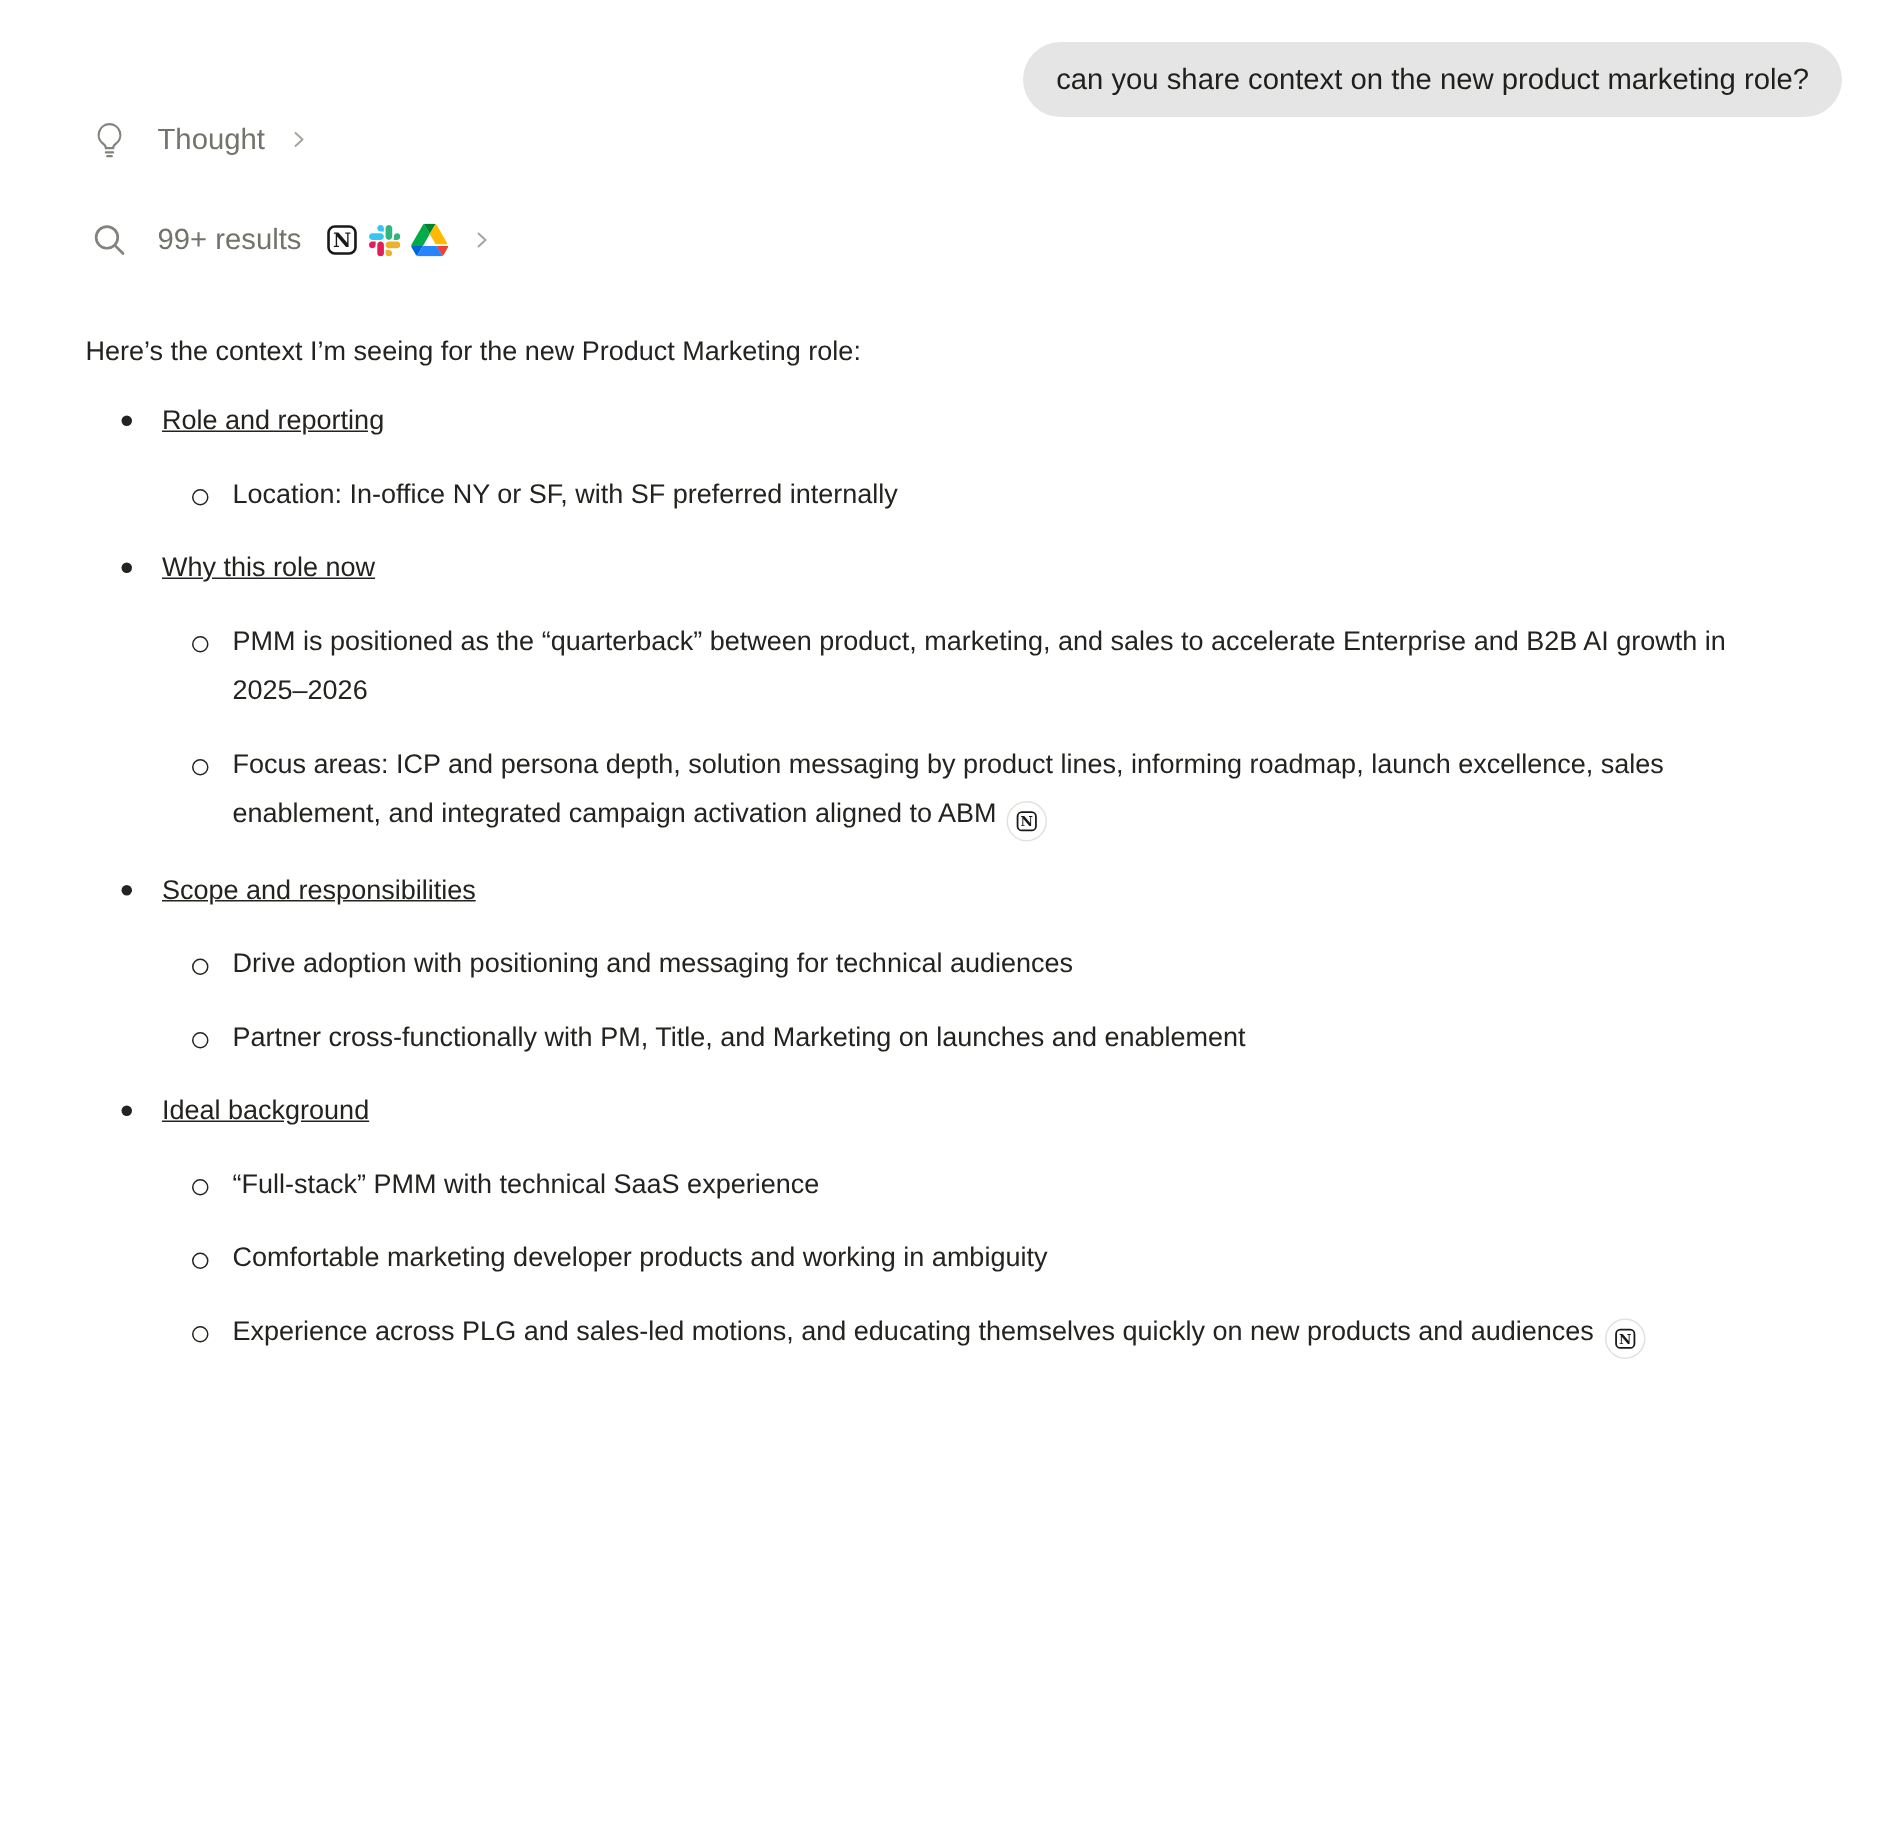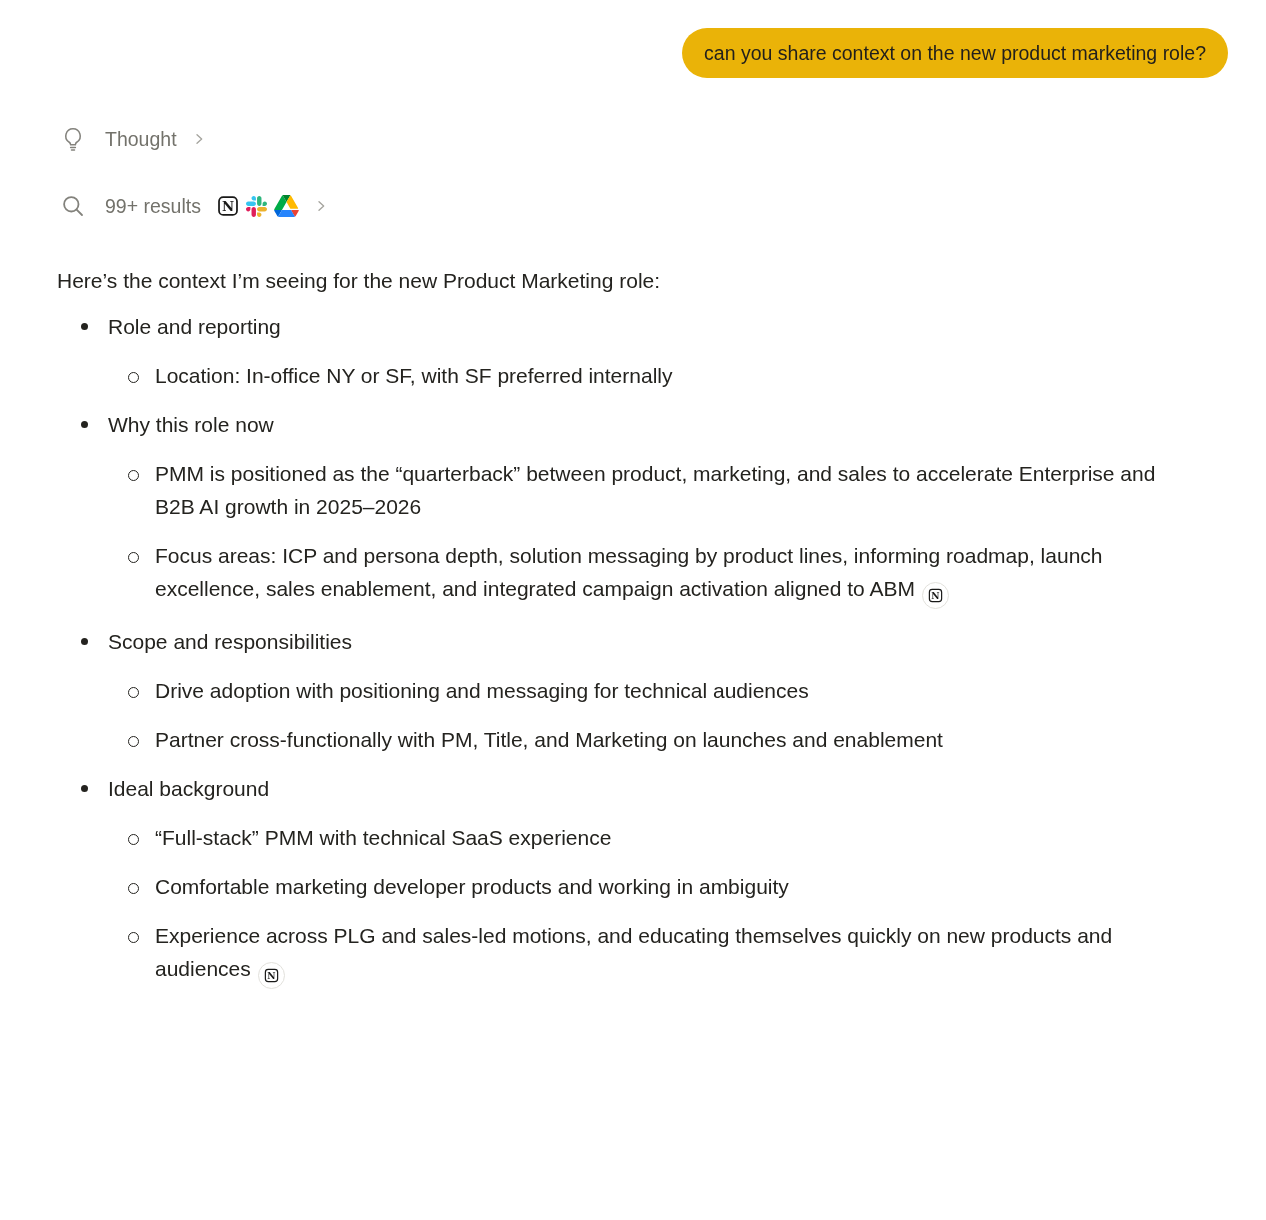--- a/index.html
+++ b/index.html
@@ -8,49 +8,49 @@
     width: 1266px; height: 1220px; overflow: hidden;
     background: #ffffff;
     font-family: "Liberation Sans", sans-serif;
     color: #24231f;
   }
   .page { padding: 28px 38px 0 57px; }
 
   
   .user-row { display: flex; justify-content: flex-end; }
   .user-bubble {
-    background: #eab308;
+    background: #e5e5e5;
     border-radius: 26px;
     padding: 12px 22px;
     font-size: 19.5px;
     line-height: 26px;
     color: #211f1c;
     max-width: 900px;
   }
 
   
-  .steps { margin-top: 46px; margin-left: 2px; }
+  .steps { margin-left: 2px; }
   .step {
     display: flex; align-items: center;
     height: 30px; margin-bottom: 37px;
     color: #73726b; font-size: 19.5px;
     cursor: pointer; width: fit-content;
   }
   .step:last-child { margin-bottom: 0; }
   .step-icon { width: 27px; display: flex; justify-content: center; align-items: center; }
   .step-label { margin-left: 19px; }
   .step-chevron { margin-left: 14px; display: flex; align-items: center; }
   .source-icons { display: flex; align-items: center; gap: 7px; margin-left: 16px; }
   .src { display: flex; align-items: center; justify-content: center; }
 
   
-  .answer { margin-top: 43px; width: 1122px; font-size: 21px; line-height: 33px; }
+  .answer { margin-top: 43px; width: 1122px; font-size: 18px; line-height: 33px; }
   .intro { margin: 0 0 13px 0; }
   .section { margin: 0; }
-  .section-title { position: relative; padding-left: 51px; margin-bottom: 16px; }
+  .section-title { position: relative; padding-left: 51px; margin-bottom: 16px; text-decoration: underline; }
   .section-title::before {
     content: ""; position: absolute; left: 24px; top: 13px;
     width: 7px; height: 7px; border-radius: 50%; background: #24231f;
   }
   ul.l2 { list-style: none; margin: 0; padding: 0; }
   ul.l2 > li { position: relative; padding-left: 98px; margin-bottom: 16px; }
   ul.l2 > li::before {
     content: ""; position: absolute; left: 71px; top: 12.5px;
     width: 9px; height: 9px; border: 1.6px solid #24231f;
     border-radius: 50%; background: transparent;

